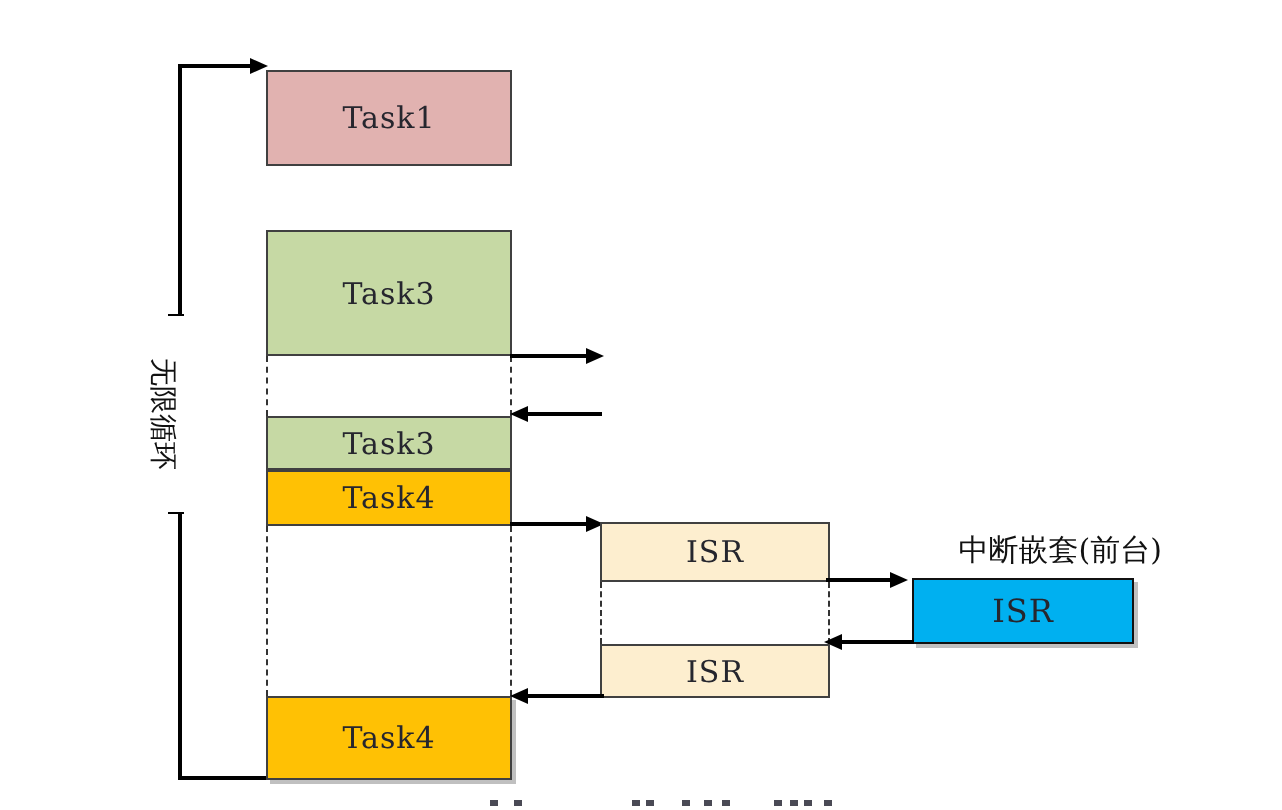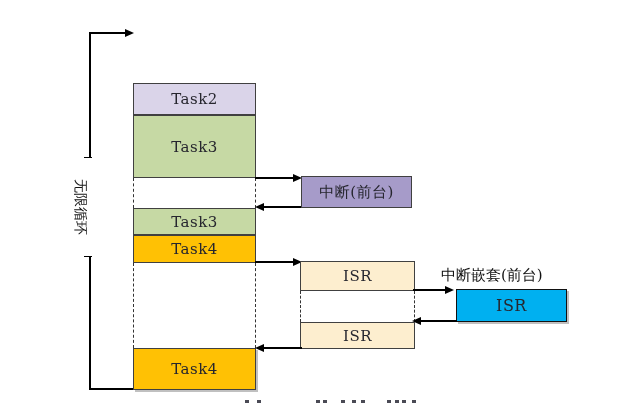--- a/index.html
+++ b/index.html
@@ -37,22 +37,22 @@
   <div class="hline" style="left:89px; top:32px; width:38px;"></div>
   <div class="ah r" style="left:125px; top:29px;"></div>
   <div class="vline" style="left:89px; top:32px; height:125px;"></div>
   <div class="tick" style="left:84px; top:157px; width:8px;"></div>
   <div class="label rot90" style="left:21px; top:198px; width:120px; height:18px; text-align:center; font-size:14px; line-height:18px;">无限循环</div>
   <div class="tick" style="left:84px; top:256px; width:8px;"></div>
   <div class="vline" style="left:89px; top:256px; height:134px;"></div>
   <div class="hline" style="left:89px; top:388px; width:44px;"></div>
 
 
-  <div class="box" style="left: 133px; top: 83px; width: 123px; height: 32px; background-color: rgb(218, 212, 233);">
-    <span>Task2</span>
+  <div class="box" style="left: 133px; top: 35px; width: 123px; height: 48px; background-color: rgb(225, 178, 176);">
+    <span>Task1</span>
   </div>
   <div class="box" style="left: 133px; top: 115px; width: 123px; height: 63px; background-color: rgb(198, 217, 164);">
     <span>Task3</span>
   </div>
 
   <div class="dashgap" style="left:133px; top:178px; width:123px; height:30px;"></div>
 
   <div class="box" style="left: 133px; top: 208px; width: 123px; height: 27px; background-color: rgb(198, 217, 164);">
     <span>Task3</span>
   </div>
@@ -61,37 +61,34 @@
   </div>
 
   <div class="dashgap" style="left:133px; top:263px; width:123px; height:85px;"></div>
 
   <div class="box shadow" style="left: 133px; top: 348px; width: 123px; height: 42px; background-color: rgb(255, 193, 4);">
     <span>Task4</span>
   </div>
 
   <div class="hline" style="left:255px; top:177px; width:39px;"></div>
   <div class="ah r" style="left:293px; top:174px;"></div>
-  <div class="box" style="left: 301px; top: 176px; width: 111px; height: 32px; font-size: 15px; background-color: rgb(166, 155, 201);">
-    <span>中断(前台)</span>
-  </div>
   <div class="hline" style="left:263px; top:206px; width:38px;"></div>
   <div class="ah l" style="left:255px; top:203px;"></div>
 
   <div class="hline" style="left:255px; top:261px; width:39px;"></div>
   <div class="ah r" style="left:293px; top:258px;"></div>
   <div class="box" style="left: 300px; top: 261px; width: 115px; height: 30px; background-color: rgb(253, 238, 207);">
     <span>ISR</span>
   </div>
 
   <div class="dashgap" style="left:300px; top:291px; width:115px; height:31px;"></div>
 
   <div class="hline" style="left:413px; top:289px; width:33px;"></div>
   <div class="ah r" style="left:445px; top:286px;"></div>
-  <div class="label" style="left:441px; top:266px; width:140px; text-align:left; font-size:15px;">中断嵌套(前台)</div>
+  <div class="label" style="left:441px; top:266px; width:140px; text-align:right; font-size:15px;">中断嵌套(前台)</div>
   <div class="box shadow" style="left: 456px; top: 289px; width: 111px; height: 33px; border-width: 1.5px; border-color: rgb(17, 17, 17); font-size: 16px; background-color: rgb(0, 176, 240);">
     <span>ISR</span>
   </div>
   <div class="hline" style="left:420px; top:320px; width:37px;"></div>
   <div class="ah l" style="left:412px; top:317px;"></div>
 
   <div class="box" style="left: 300px; top: 322px; width: 115px; height: 27px; background-color: rgb(253, 238, 207);">
     <span>ISR</span>
   </div>
 

